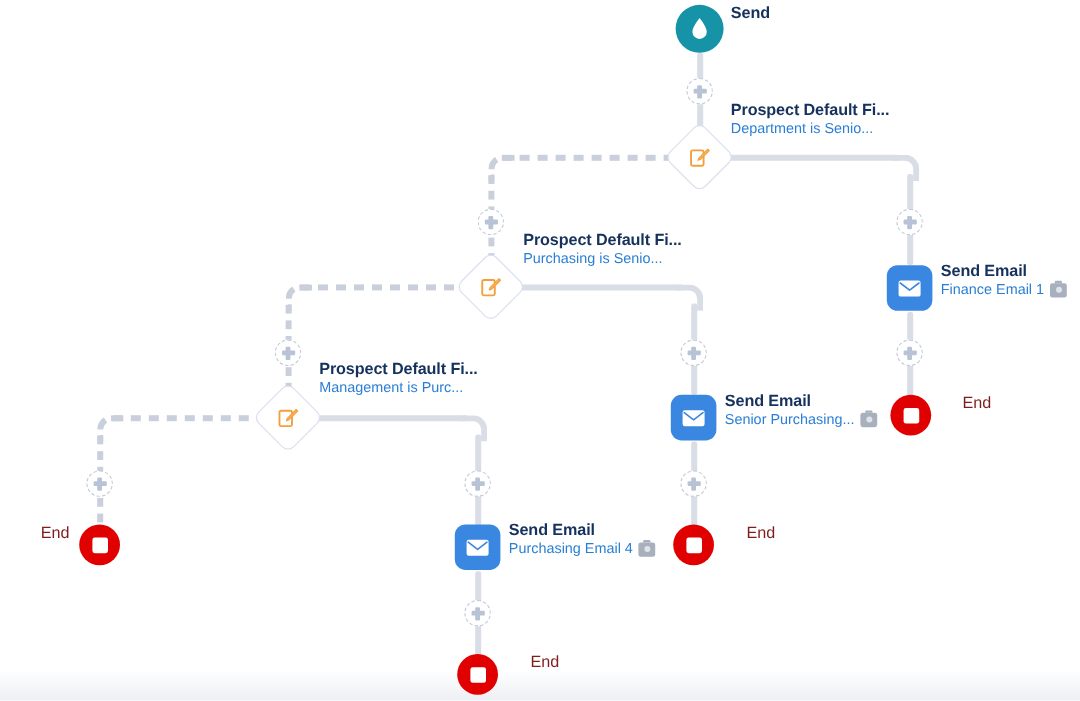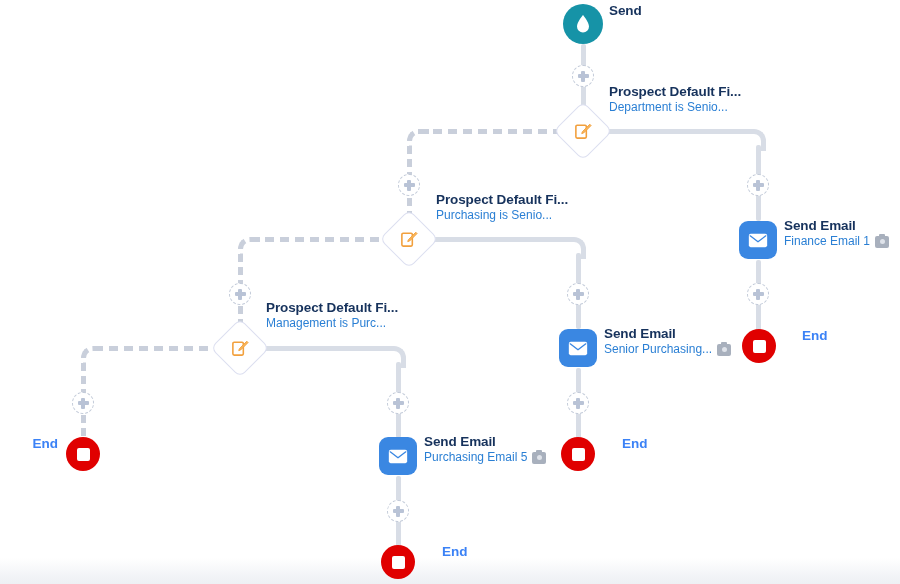--- a/index.html
+++ b/index.html
@@ -105,21 +105,21 @@
   .lbl { position: absolute; z-index: 9; white-space: nowrap; }
   .lbl .title {
     font-size: 13.5px; font-weight: bold; color: #16325c;
     line-height: 16px; letter-spacing: -0.1px;
   }
   .lbl .sub {
     font-size: 12px; color: #2a7fd4; line-height: 15px;
     display: flex; align-items: center; gap: 5px;
   }
   .lbl.right-align { text-align: right; }
-  .end-label { font-size: 13.5px; font-weight: bold; color: #3b82f6; padding-left: 18px; }
+  .end-label { font-size: 13.5px; font-weight: normal; color: #7f1d1d; padding-left: 18px; }
 
   .cam-icon {
     display: inline-flex; align-items: center; justify-content: center;
     width: 14px; height: 12px; border-radius: 2px;
     background: #a8b0bd; position: relative; top: 0px;
   }
   .cam-icon .lens {
     width: 5px; height: 5px; border-radius: 50%;
     background: #dfe3ea;
   }
@@ -335,21 +335,21 @@
     <div class="email-node">
       <svg width="20" height="15" viewBox="0 0 24 18">
         <rect x="1" y="1" width="22" height="16" rx="2.2" fill="#ffffff"></rect>
         <path d="M2.6 3.4 L12 10.6 L21.4 3.4" fill="none" stroke="#3a87e2" stroke-width="1.6" stroke-linecap="round" stroke-linejoin="round"></path>
       </svg>
     </div>
   </div>
   <div class="lbl" style="left:424px; top:434px;">
     <div class="title">Send Email</div>
     <div class="sub">
-      <span>Purchasing Email 5</span>
+      <span>Purchasing Email 4</span>
       <span class="cam-icon">
           <span class="lens"></span>
         </span>
     </div>
   </div>
 
   <div class="node" style="left:381px; top:545px;">
     <div class="end-node">
       <span class="stop-sq"></span>
     </div>

